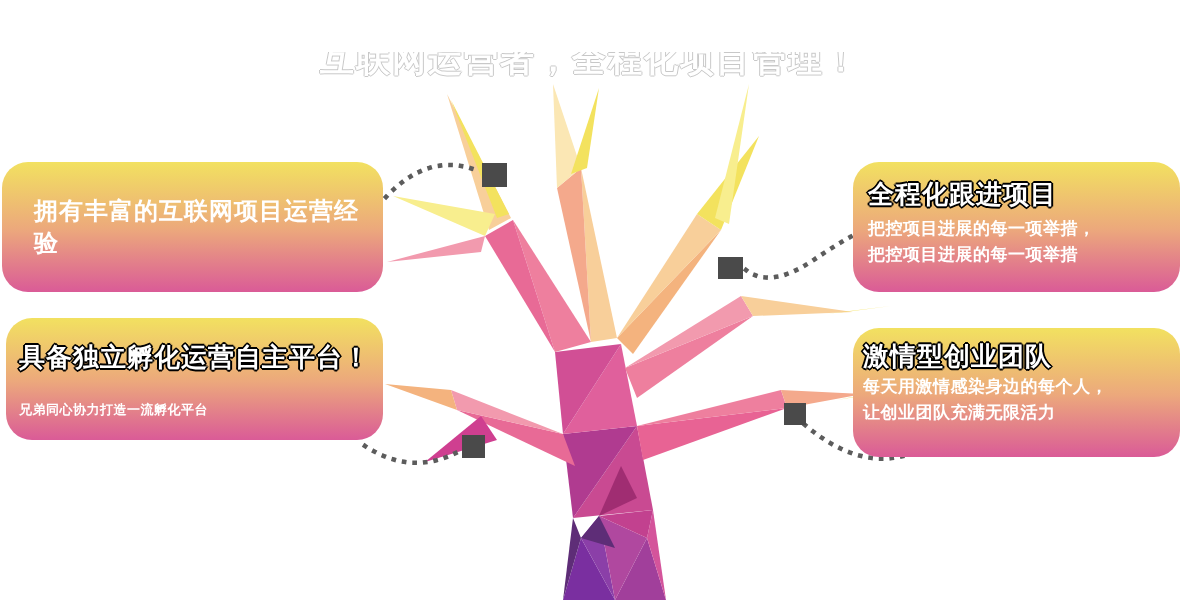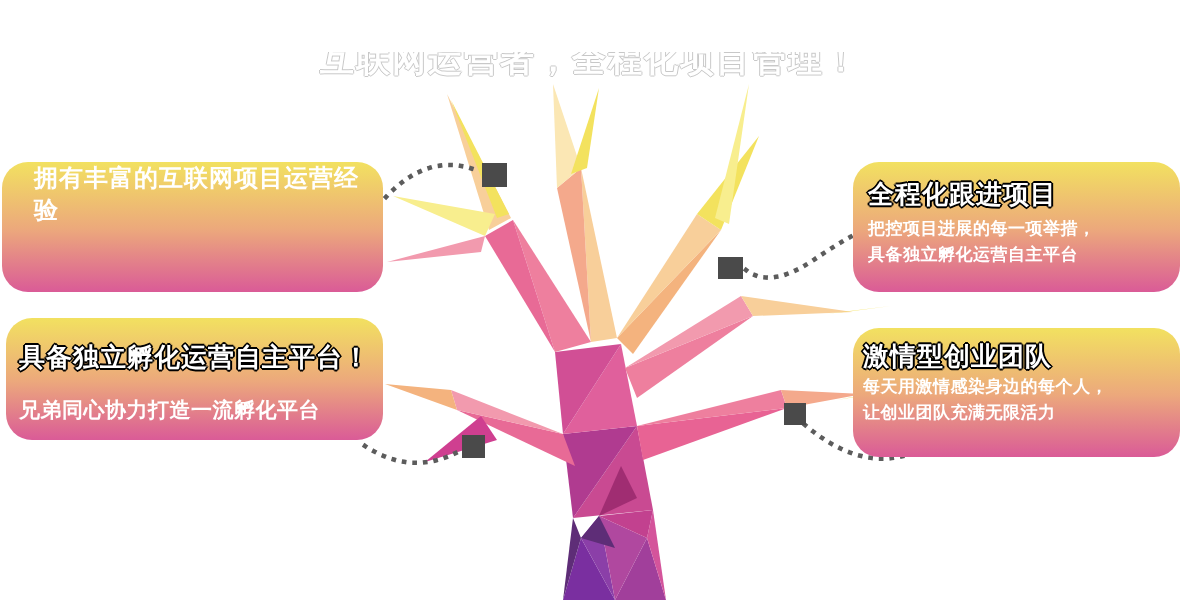--- a/index.html
+++ b/index.html
@@ -28,34 +28,34 @@
     white-space:nowrap;
   }
   
   .card{
     position:absolute;
     border-radius:26px;
     background:linear-gradient(180deg,var(--card-g1) 0%,var(--card-g2) 52%,var(--card-g3) 100%);
     color:var(--card-fg,#fff);
     box-sizing:border-box;
   }
-  .card-tl{left:2px;top:162px;width:381px;height:130px;display:flex;align-items:flex-start;padding-left:32px;}
+  .card-tl{left:2px;top:162px;width:381px;height:130px;display:flex;align-items:center;padding-left:32px;}
   .card-bl{left:6px;top:318px;width:377px;height:122px;padding:22px 0 0 13px;}
   .card-tr{left:853px;top:162px;width:327px;height:130px;padding:15px 0 0 15px;}
   .card-br{left:853px;top:328px;width:327px;height:129px;padding:11px 0 0 10px;}
   .card-line{font-size:24px;font-weight:bold;letter-spacing:1px;}
   .card-title{
     font-size:26px;font-weight:bold;letter-spacing:1px;
     text-shadow:-2px 0 var(--outline,#000),2px 0 var(--outline,#000),
                 0 -2px var(--outline,#000),0 2px var(--outline,#000),
                 -1px -1px var(--outline,#000),1px -1px var(--outline,#000),
                 -1px 1px var(--outline,#000),1px 1px var(--outline,#000);
   }
   .card-desc{font-size:17px;font-weight:bold;line-height:26px;letter-spacing:0.5px;}
-  .card-bl .card-desc{margin-top:22px;font-size:21px;}
+  .card-bl .card-desc{margin-top:22px;font-size:13px;}
   .card-tr .card-desc{margin-top:4px;}
   .card-br .card-desc{margin-top:0;}
   
   .tree-svg{position:absolute;left:385px;top:68px;width:520px;height:532px;}
   .overlay-svg{position:absolute;left:0;top:0;width:1180px;height:600px;pointer-events:none;}
   .dots{fill:none;stroke:var(--conn,#5c5c5c);stroke-width:4.6;stroke-linecap:square;stroke-dasharray:0.1 10.5;}
   .marker{fill:var(--marker,#4a4a4a);}
 </style>
 </head>
 <body>
@@ -135,21 +135,21 @@
 
   <div class="card card-bl">
     <div class="card-title">具备独立孵化运营自主平台！</div>
     <div class="card-desc">兄弟同心协力打造一流孵化平台</div>
   </div>
 
   <div class="card card-tr">
     <div class="card-title">全程化跟进项目</div>
     <div class="card-desc">
       <div>把控项目进展的每一项举措，</div>
-      <div>具备独立孵化运营自主平台</div>
+      <div>把控项目进展的每一项举措</div>
     </div>
   </div>
 
   <div class="card card-br">
     <div class="card-title">激情型创业团队</div>
     <div class="card-desc">
       <div>每天用激情感染身边的每个人，</div>
       <div>让创业团队充满无限活力</div>
     </div>
   </div>

